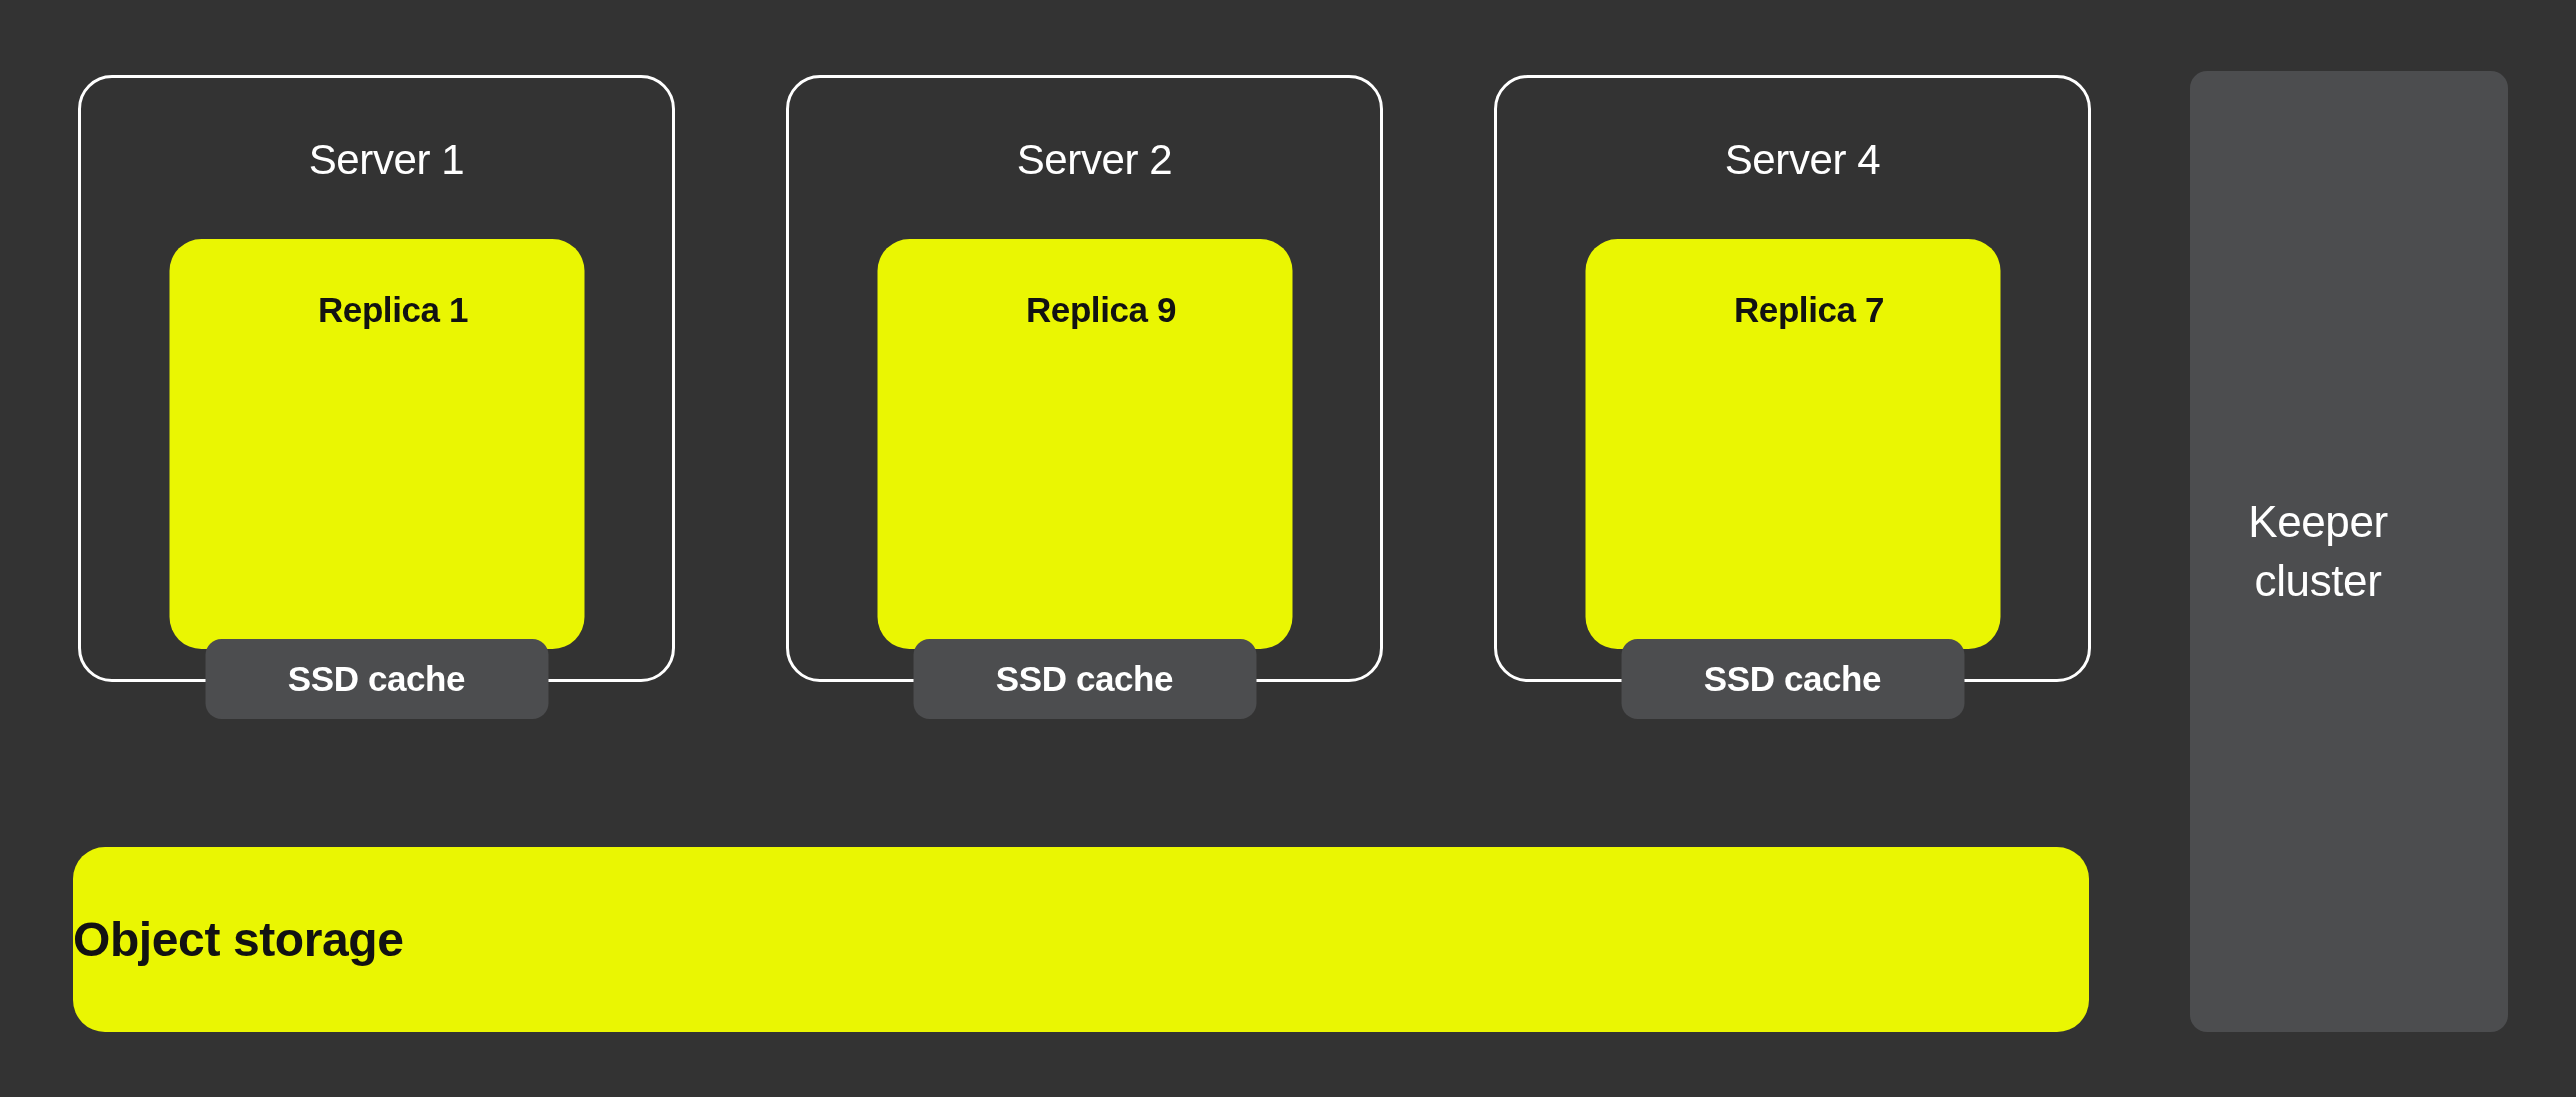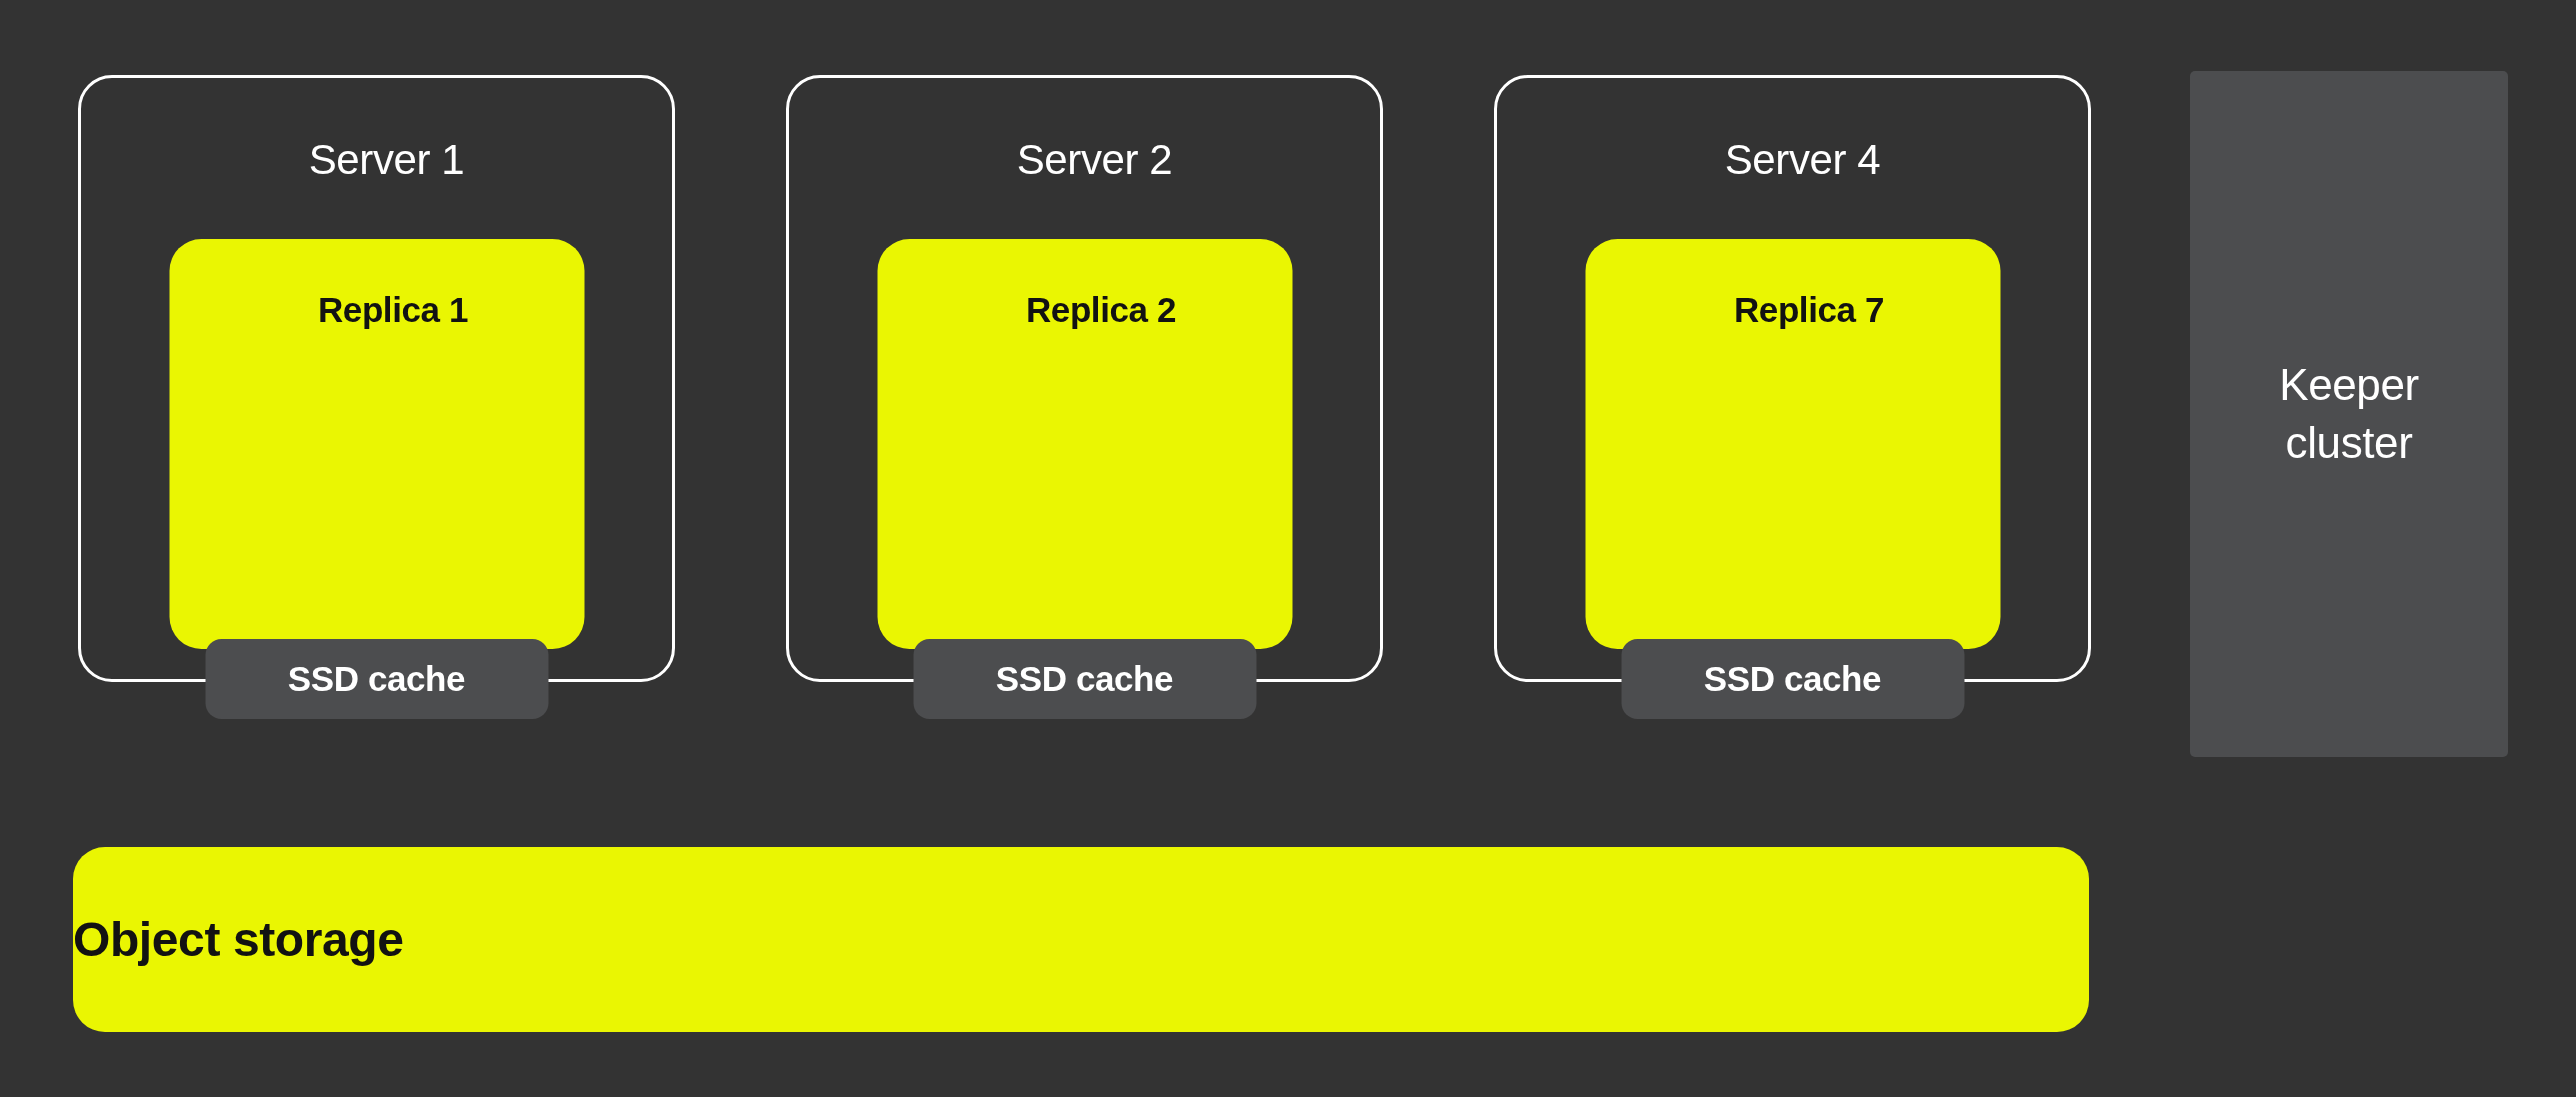--- a/index.html
+++ b/index.html
@@ -84,26 +84,25 @@
     font-weight: 700;
     letter-spacing: -0.4px;
     color: var(--text-light);
     z-index: 2;
   }
   .keeper {
     position: absolute;
     left: 2190px;
     top: 71px;
     width: 318px;
-    height: 686px;
+    height: 961px;
     background: var(--panel-gray);
-    border-radius: 5px;
+    border-radius: 17px;
     display: flex;
     align-items: center;
-    justify-content: center;
   }
   .keeper-label {
     max-width: 256px;
     text-align: center;
     font-size: 44px;
     font-weight: 500;
     letter-spacing: -0.4px;
     line-height: 1.32;
     color: var(--text-light);
   }
@@ -137,21 +136,21 @@
       <div class="server-title">Server 1</div>
       <div class="replica">
         <div class="replica-label">Replica 1</div>
       </div>
       <div class="ssd-cache">SSD cache</div>
     </div>
 
     <div class="server">
       <div class="server-title">Server 2</div>
       <div class="replica">
-        <div class="replica-label">Replica 2</div>
+        <div class="replica-label">Replica 9</div>
       </div>
       <div class="ssd-cache">SSD cache</div>
     </div>
 
     <div class="server">
       <div class="server-title">Server 4</div>
       <div class="replica">
         <div class="replica-label">Replica 7</div>
       </div>
       <div class="ssd-cache">SSD cache</div>

